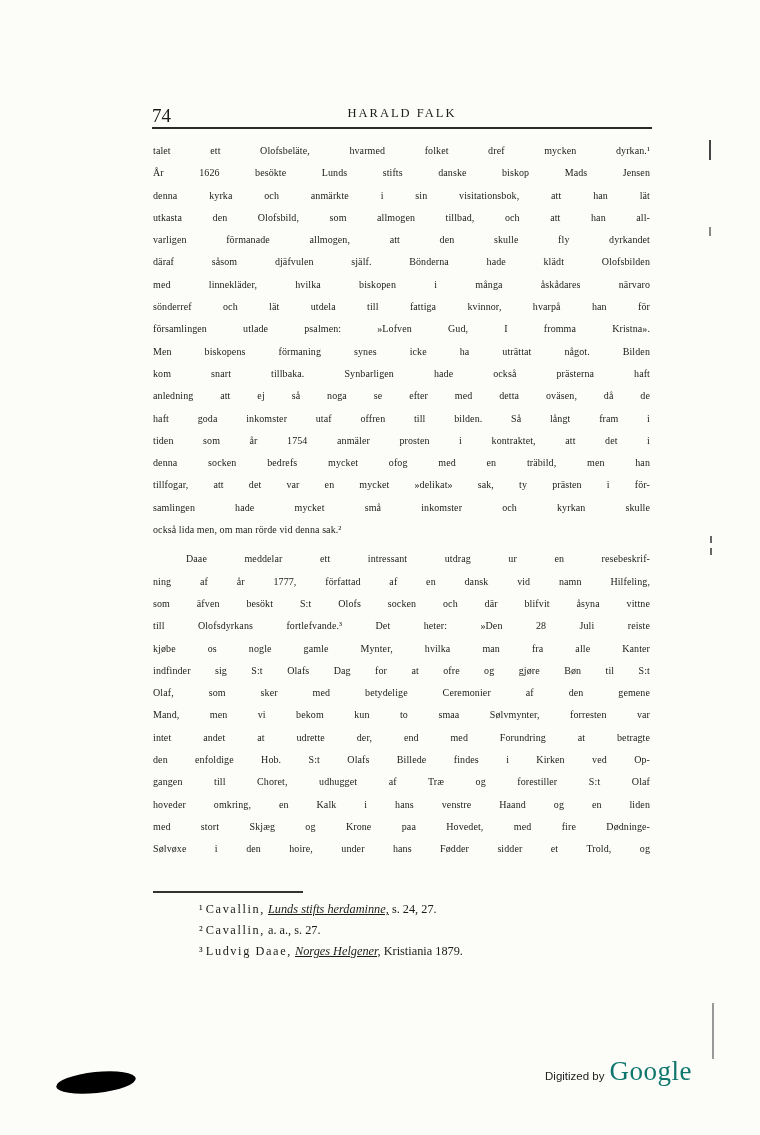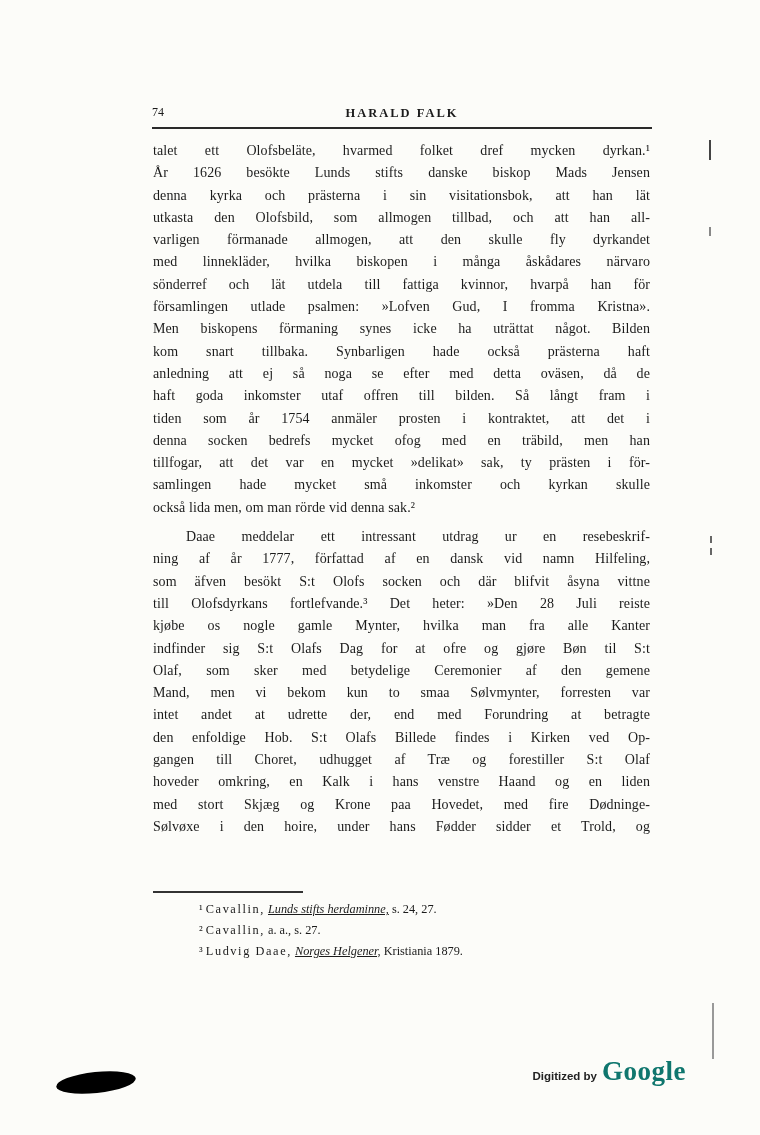--- a/index.html
+++ b/index.html
@@ -6,43 +6,43 @@
   .page {
     position: relative;
     width: 760px;
     height: 1135px;
     background: #fcfcf9;
     font-family: "Liberation Serif", serif;
     color: #1b1b1b;
     overflow: hidden;
   }
   .header-row { position: absolute; top: 103px; left: 152px; width: 500px; height: 20px; }
-  .page-number { position: absolute; left: 0; top: 2px; font-size: 12px; }
+  .page-number { position: absolute; left: 0; top: 2px; font-size: 19px; }
   .running-head {
     position: absolute; left: 0; right: 0; top: 3px;
-    text-align: center; font-size: 12.5px; font-weight: 700; letter-spacing: 2px;
+    text-align: center; font-size: 12.5px; font-weight: 400; letter-spacing: 2px;
   }
   .header-rule { position: absolute; top: 127px; left: 152px; width: 500px; height: 2px; background: #2a2a2a; }
 
   .text-block {
     position: absolute; top: 140px; left: 153px; width: 497px;
-    font-size: 14px; line-height: 22.3px; letter-spacing: 0.1px;
+    font-size: 10px; line-height: 22.3px; letter-spacing: 0.1px;
   }
   .paragraph { }
   .text-line { text-align: justify; }
   .text-line.justified { text-align-last: justify; }
   .text-line.indented { text-indent: 33px; }
 
   .footnote-rule { position: absolute; top: 891px; left: 153px; width: 150px; height: 2px; background: #333; }
   .footnotes { position: absolute; top: 899px; left: 199px; width: 452px; font-size: 12.3px; line-height: 20.8px; }
   .footnote-line { white-space: nowrap; }
   .seg-spaced { letter-spacing: 1.6px; }
   .seg-italic { font-style: italic; text-decoration: underline; }
 
-  .watermark { position: absolute; top: 1056px; right: 74px; display: flex; align-items: baseline; gap: 5px; font-weight: bold; }
+  .watermark { position: absolute; top: 1056px; right: 68px; display: flex; align-items: baseline; gap: 5px; }
   .digitized-by { font-family: "Liberation Sans", sans-serif; font-size: 11.5px; color: #222; }
   .google-logo { font-family: "Liberation Serif", serif; font-size: 27px; letter-spacing: 0.5px; color: #0f766e; }
 
   .smudge {
     position: absolute; left: 56px; top: 1072px; width: 80px; height: 21px;
     background: #000; border-radius: 50%; transform: rotate(-6deg);
   }
 
   .artifact { position: absolute; width: 2px; background: #555; }
   .artifact.a1 { left: 709px; top: 140px; height: 20px; background: #444; }
@@ -59,23 +59,24 @@
   <div class="header-row">
     <span class="page-number">74</span>
     <span class="running-head">HARALD FALK</span>
   </div>
   <div class="header-rule"></div>
 
   <div class="text-block" id="text-block">
       <div class="paragraph">
         <div class="text-line justified">talet ett Olofsbeläte, hvarmed folket dref mycken dyrkan.¹</div>
         <div class="text-line justified">År 1626 besökte Lunds stifts danske biskop Mads Jensen</div>
-        <div class="text-line justified">denna kyrka och prästerna i sin visitationsbok, att han lät</div>
+        <div class="text-line justified">denna kyrka och anmärkte i sin visitationsbok, att han lät</div>
         <div class="text-line justified">utkasta den Olofsbild, som allmogen tillbad, och att han all-</div>
         <div class="text-line justified">varligen förmanade allmogen, att den skulle fly dyrkandet</div>
+        <div class="text-line justified">däraf såsom djäfvulen själf.  Bönderna hade klädt Olofsbilden</div>
         <div class="text-line justified">med linnekläder, hvilka biskopen i många åskådares närvaro</div>
         <div class="text-line justified">sönderref och lät utdela till fattiga kvinnor, hvarpå han för</div>
         <div class="text-line justified">församlingen utlade psalmen: »Lofven Gud, I fromma Kristna».</div>
         <div class="text-line justified">Men biskopens förmaning synes icke ha uträttat något.  Bilden</div>
         <div class="text-line justified">kom snart tillbaka.  Synbarligen hade också prästerna haft</div>
         <div class="text-line justified">anledning att ej så noga se efter med detta oväsen, då de</div>
         <div class="text-line justified">haft goda inkomster utaf offren till bilden.  Så långt fram i</div>
         <div class="text-line justified">tiden som år 1754 anmäler prosten i kontraktet, att det i</div>
         <div class="text-line justified">denna socken bedrefs mycket ofog med en träbild, men han</div>
         <div class="text-line justified">tillfogar, att det var en mycket »delikat» sak, ty prästen i för-</div>

